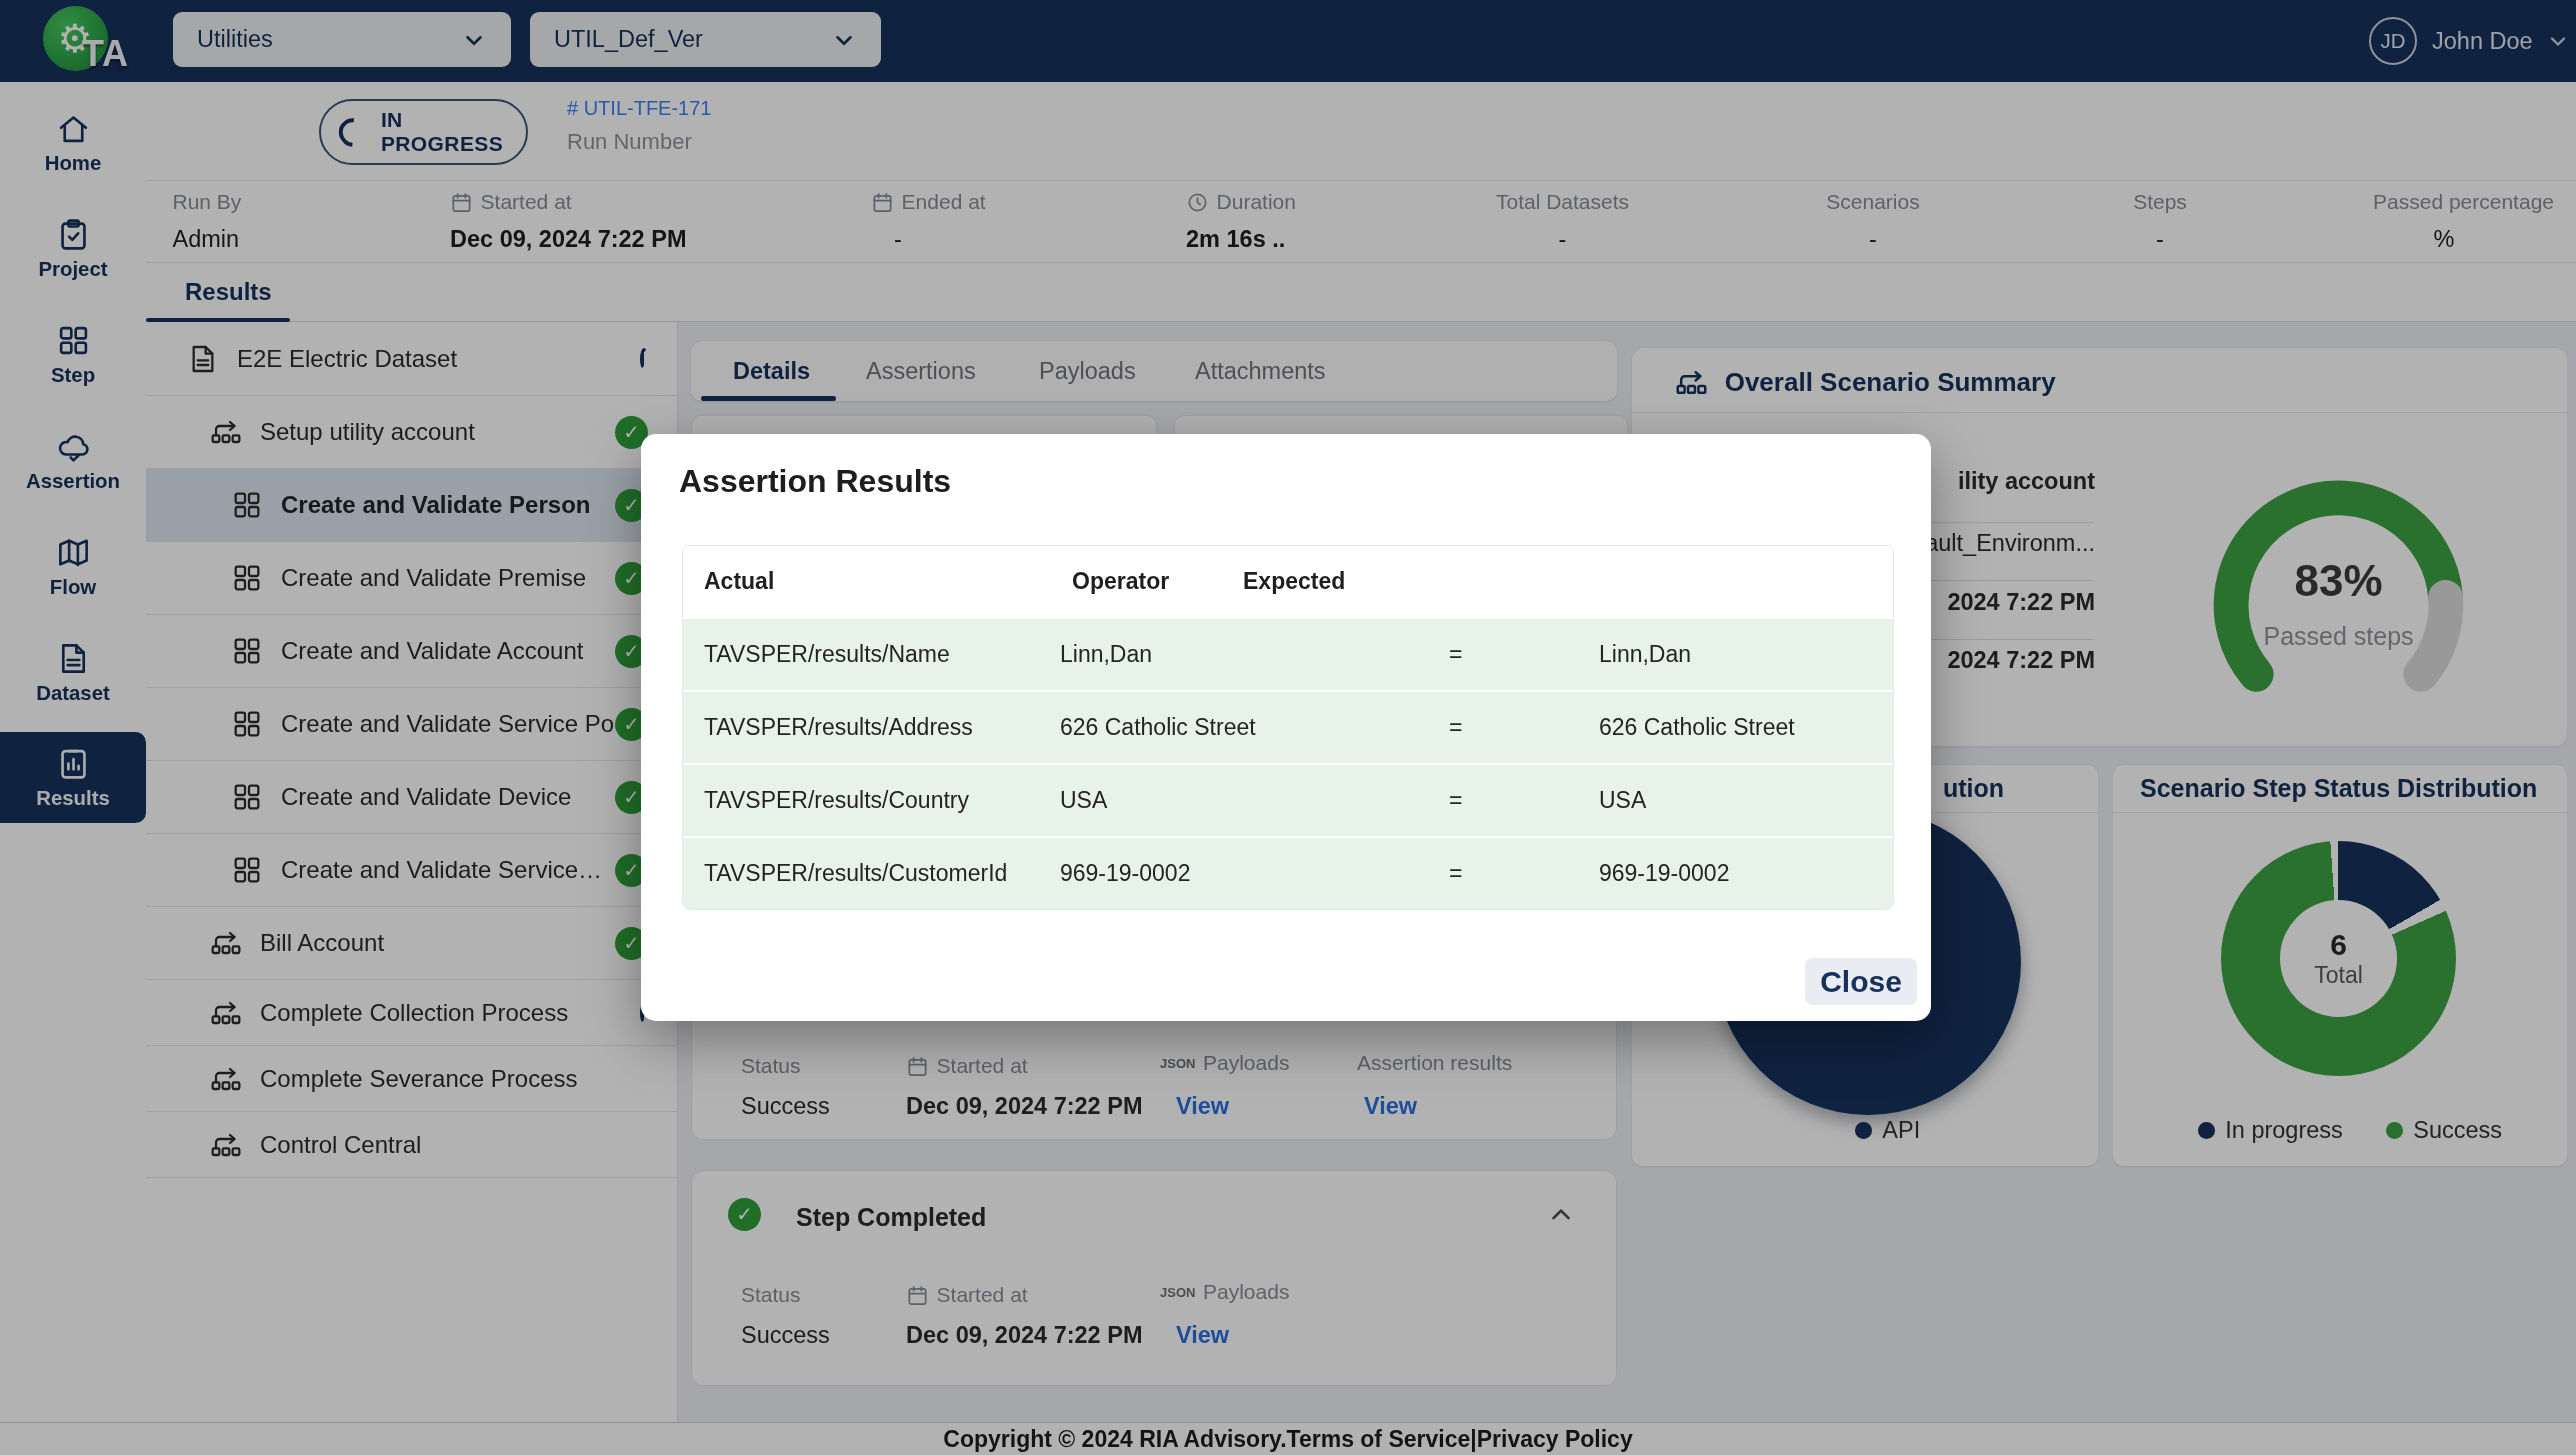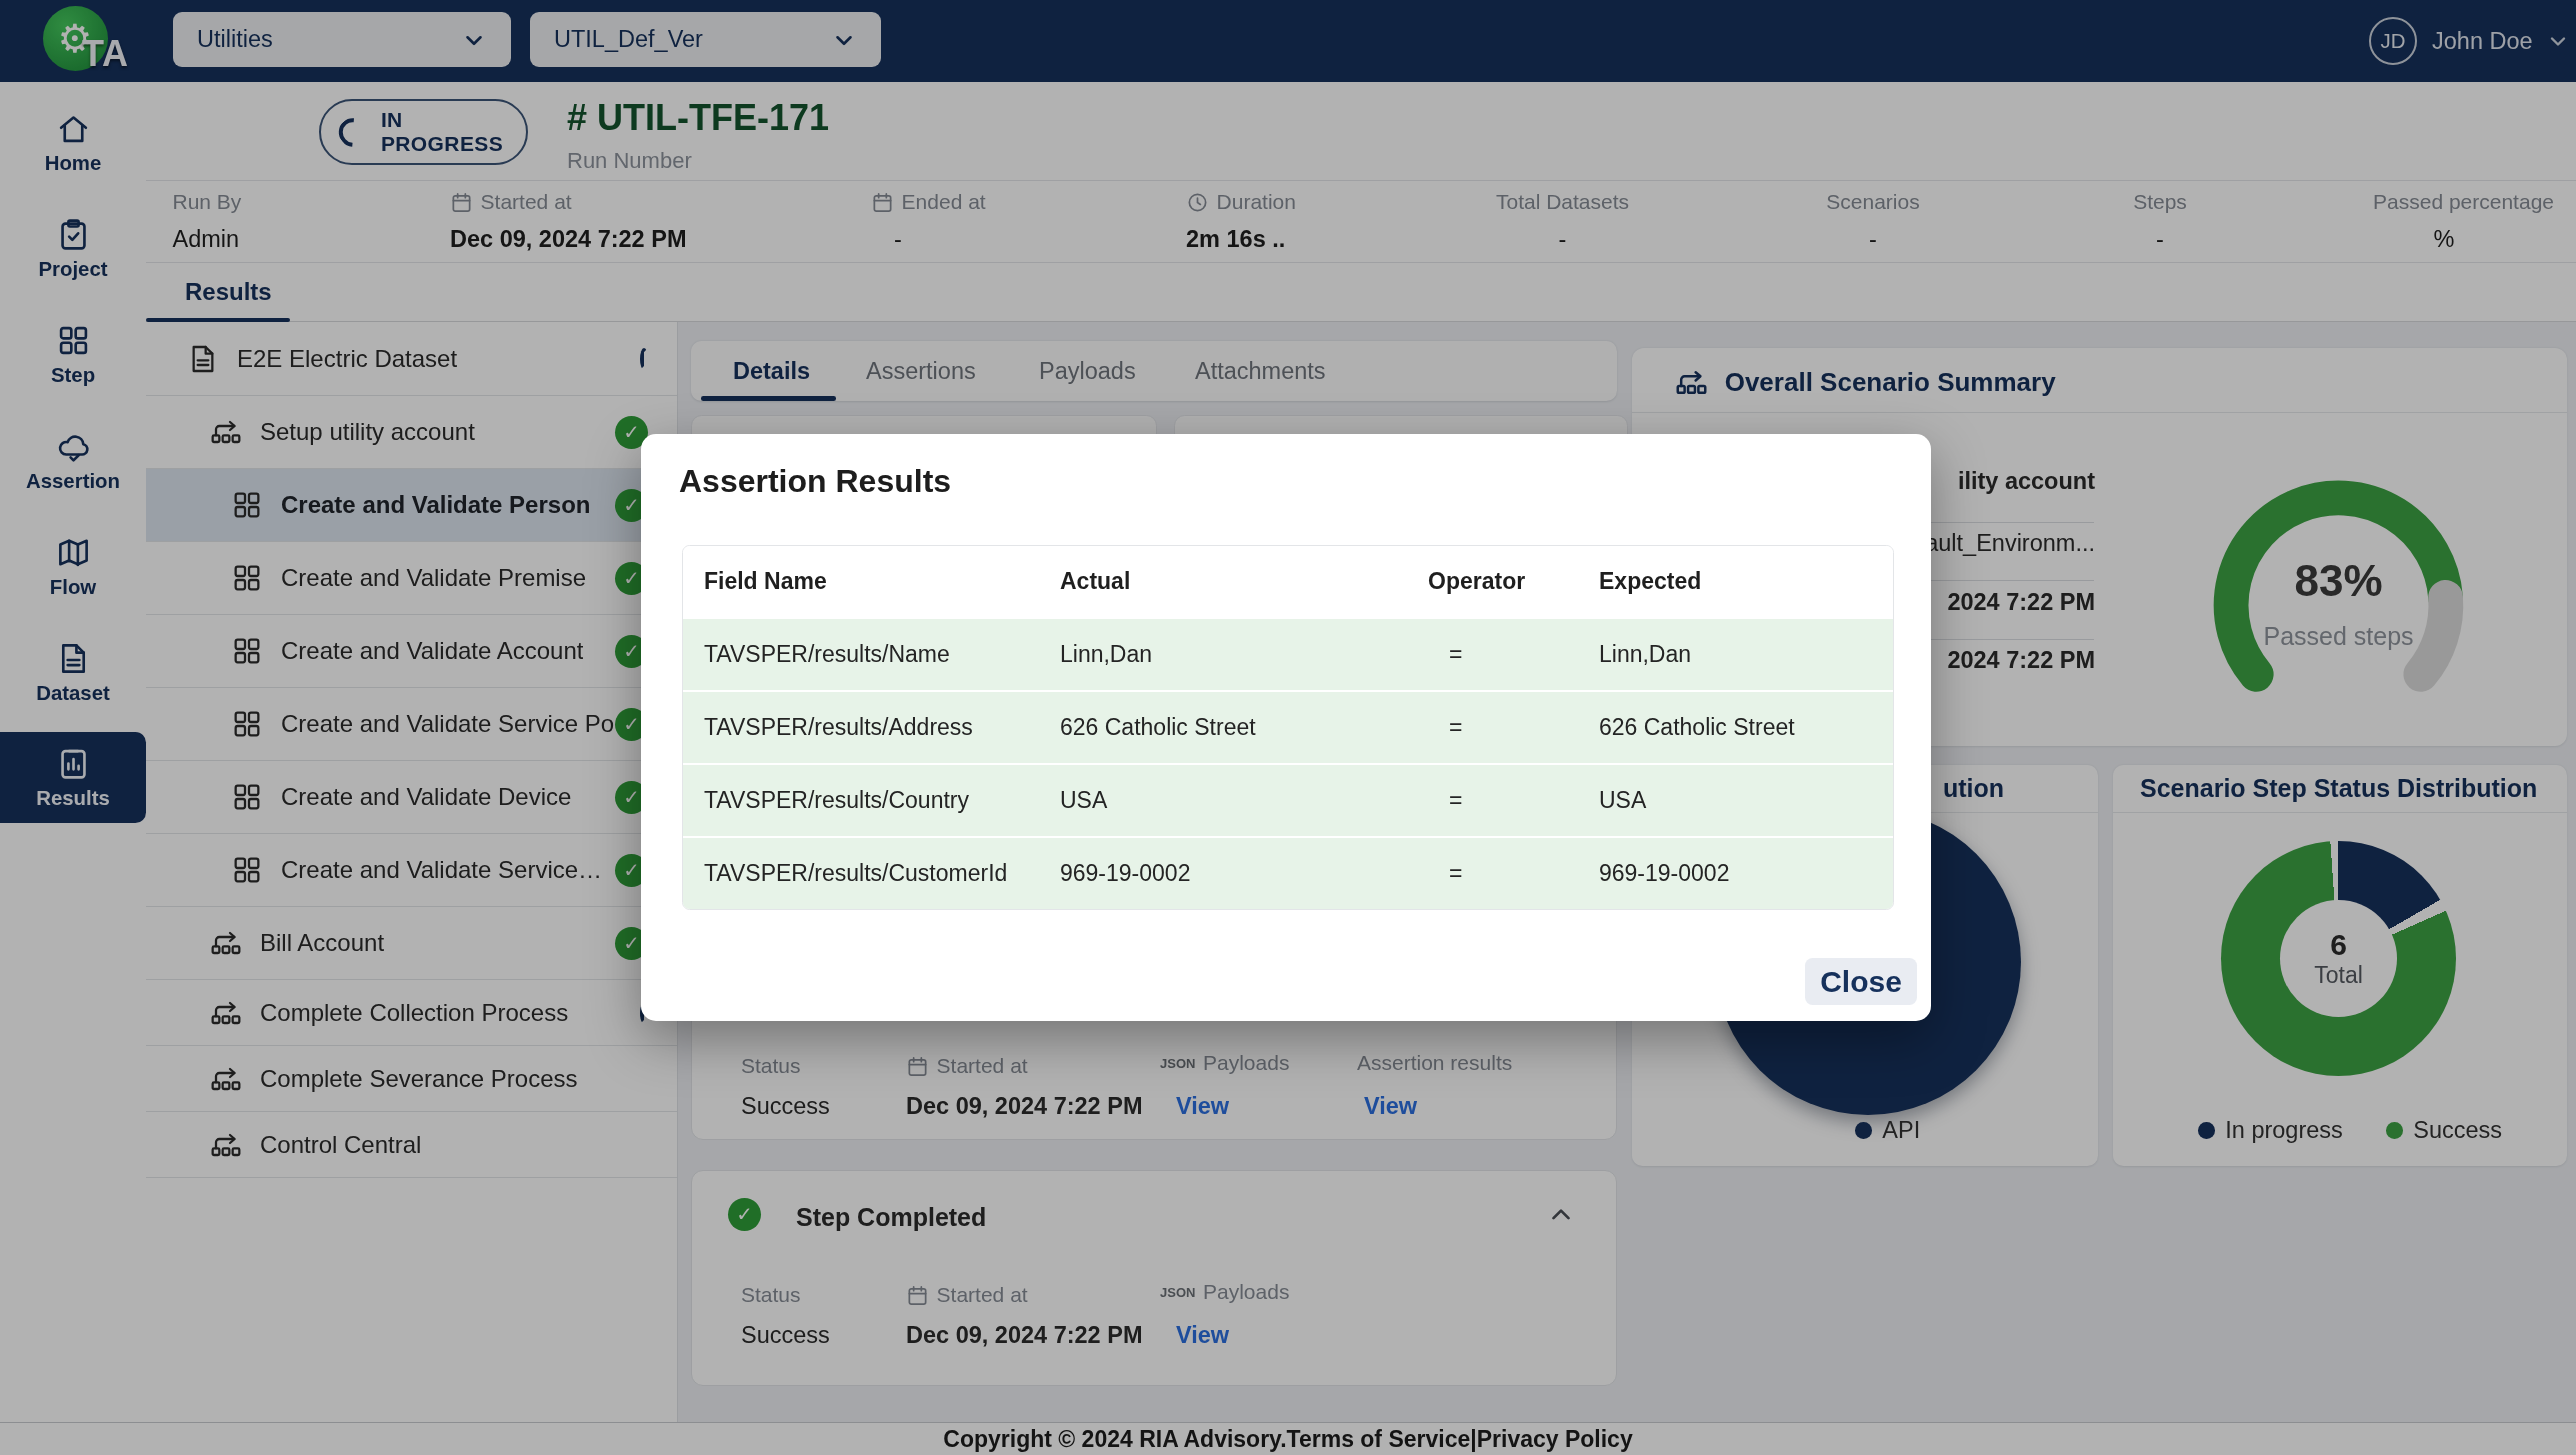--- a/index.html
+++ b/index.html
@@ -24,21 +24,21 @@
   .nav-item svg{width:35px;height:35px;stroke:#16315c;fill:none;stroke-width:1.8;stroke-linecap:round;stroke-linejoin:round;}
   .nav-item .nav-label{font-size:20.4px;font-weight:700;margin-top:6px;}
   .nav-item.active{height:91px;background:#16315c;border-radius:0 10.6px 10.6px 0;color:#f2f5fa;}
   .nav-item.active svg{stroke:#f2f5fa;}
 
   
   .run-header{left:146px;top:82px;width:2430px;height:99px;background:#fff;border-bottom:0.8px solid #e4e6ea;z-index:1;}
   .status-pill{left:173px;top:17.4px;width:209px;height:66px;border:2.3px solid #3c5578;border-radius:35px;display:flex;align-items:center;padding-left:18px;}
   .spin{width:29px;height:29px;border:4.5px solid #16315c;border-right-color:transparent;border-bottom-color:transparent;border-radius:50%;transform:rotate(-40deg);}
   .status-pill span{font-size:21px;font-weight:700;color:#16315c;margin-left:13.6px;letter-spacing:0.4px;}
-  .h-main{font-size:36px;font-weight:700;color:#14532d;}
+  .h-main{font-size:20px;font-weight:400;color:#3b82f6;}
   .h-sub{font-size:22px;color:#8d939c;margin-top:9px;}
 
   
   .run-info{left:146px;top:181px;width:2430px;height:82px;background:#fff;border-bottom:0.8px solid #e4e6ea;}
   .info-col{position:absolute;top:9px;}
   .info-label{display:flex;align-items:center;font-size:21px;color:#868c95;gap:7.6px;}
   .info-label svg{width:23px;height:23px;stroke:#868c95;fill:none;stroke-width:1.8;stroke-linecap:round;}
   .info-value{font-size:23.5px;color:#1f1f1f;margin-top:12px;}
   .bold{font-weight:700;}
   .ctr{text-align:center;}
@@ -528,21 +528,20 @@
     <span> | </span>
     <span class="strong">Privacy Policy</span>
   </div>
 
   <div class="abs overlay"></div>
 
   <div class="abs modal">
     <div class="modal-title">Assertion Results</div>
     <div class="atable">
       <div class="arow head">
-        <div class="acell c1">Field Name</div>
         <div class="acell c2">Actual</div>
         <div class="acell c3">Operator</div>
         <div class="acell c4">Expected</div>
       </div>
       <div class="arow body">
         <div class="acell c1">TAVSPER/results/Name</div>
         <div class="acell c2">Linn,Dan</div>
         <div class="acell c3" style="padding-left:42px;">=</div>
         <div class="acell c4">Linn,Dan</div>
       </div>

